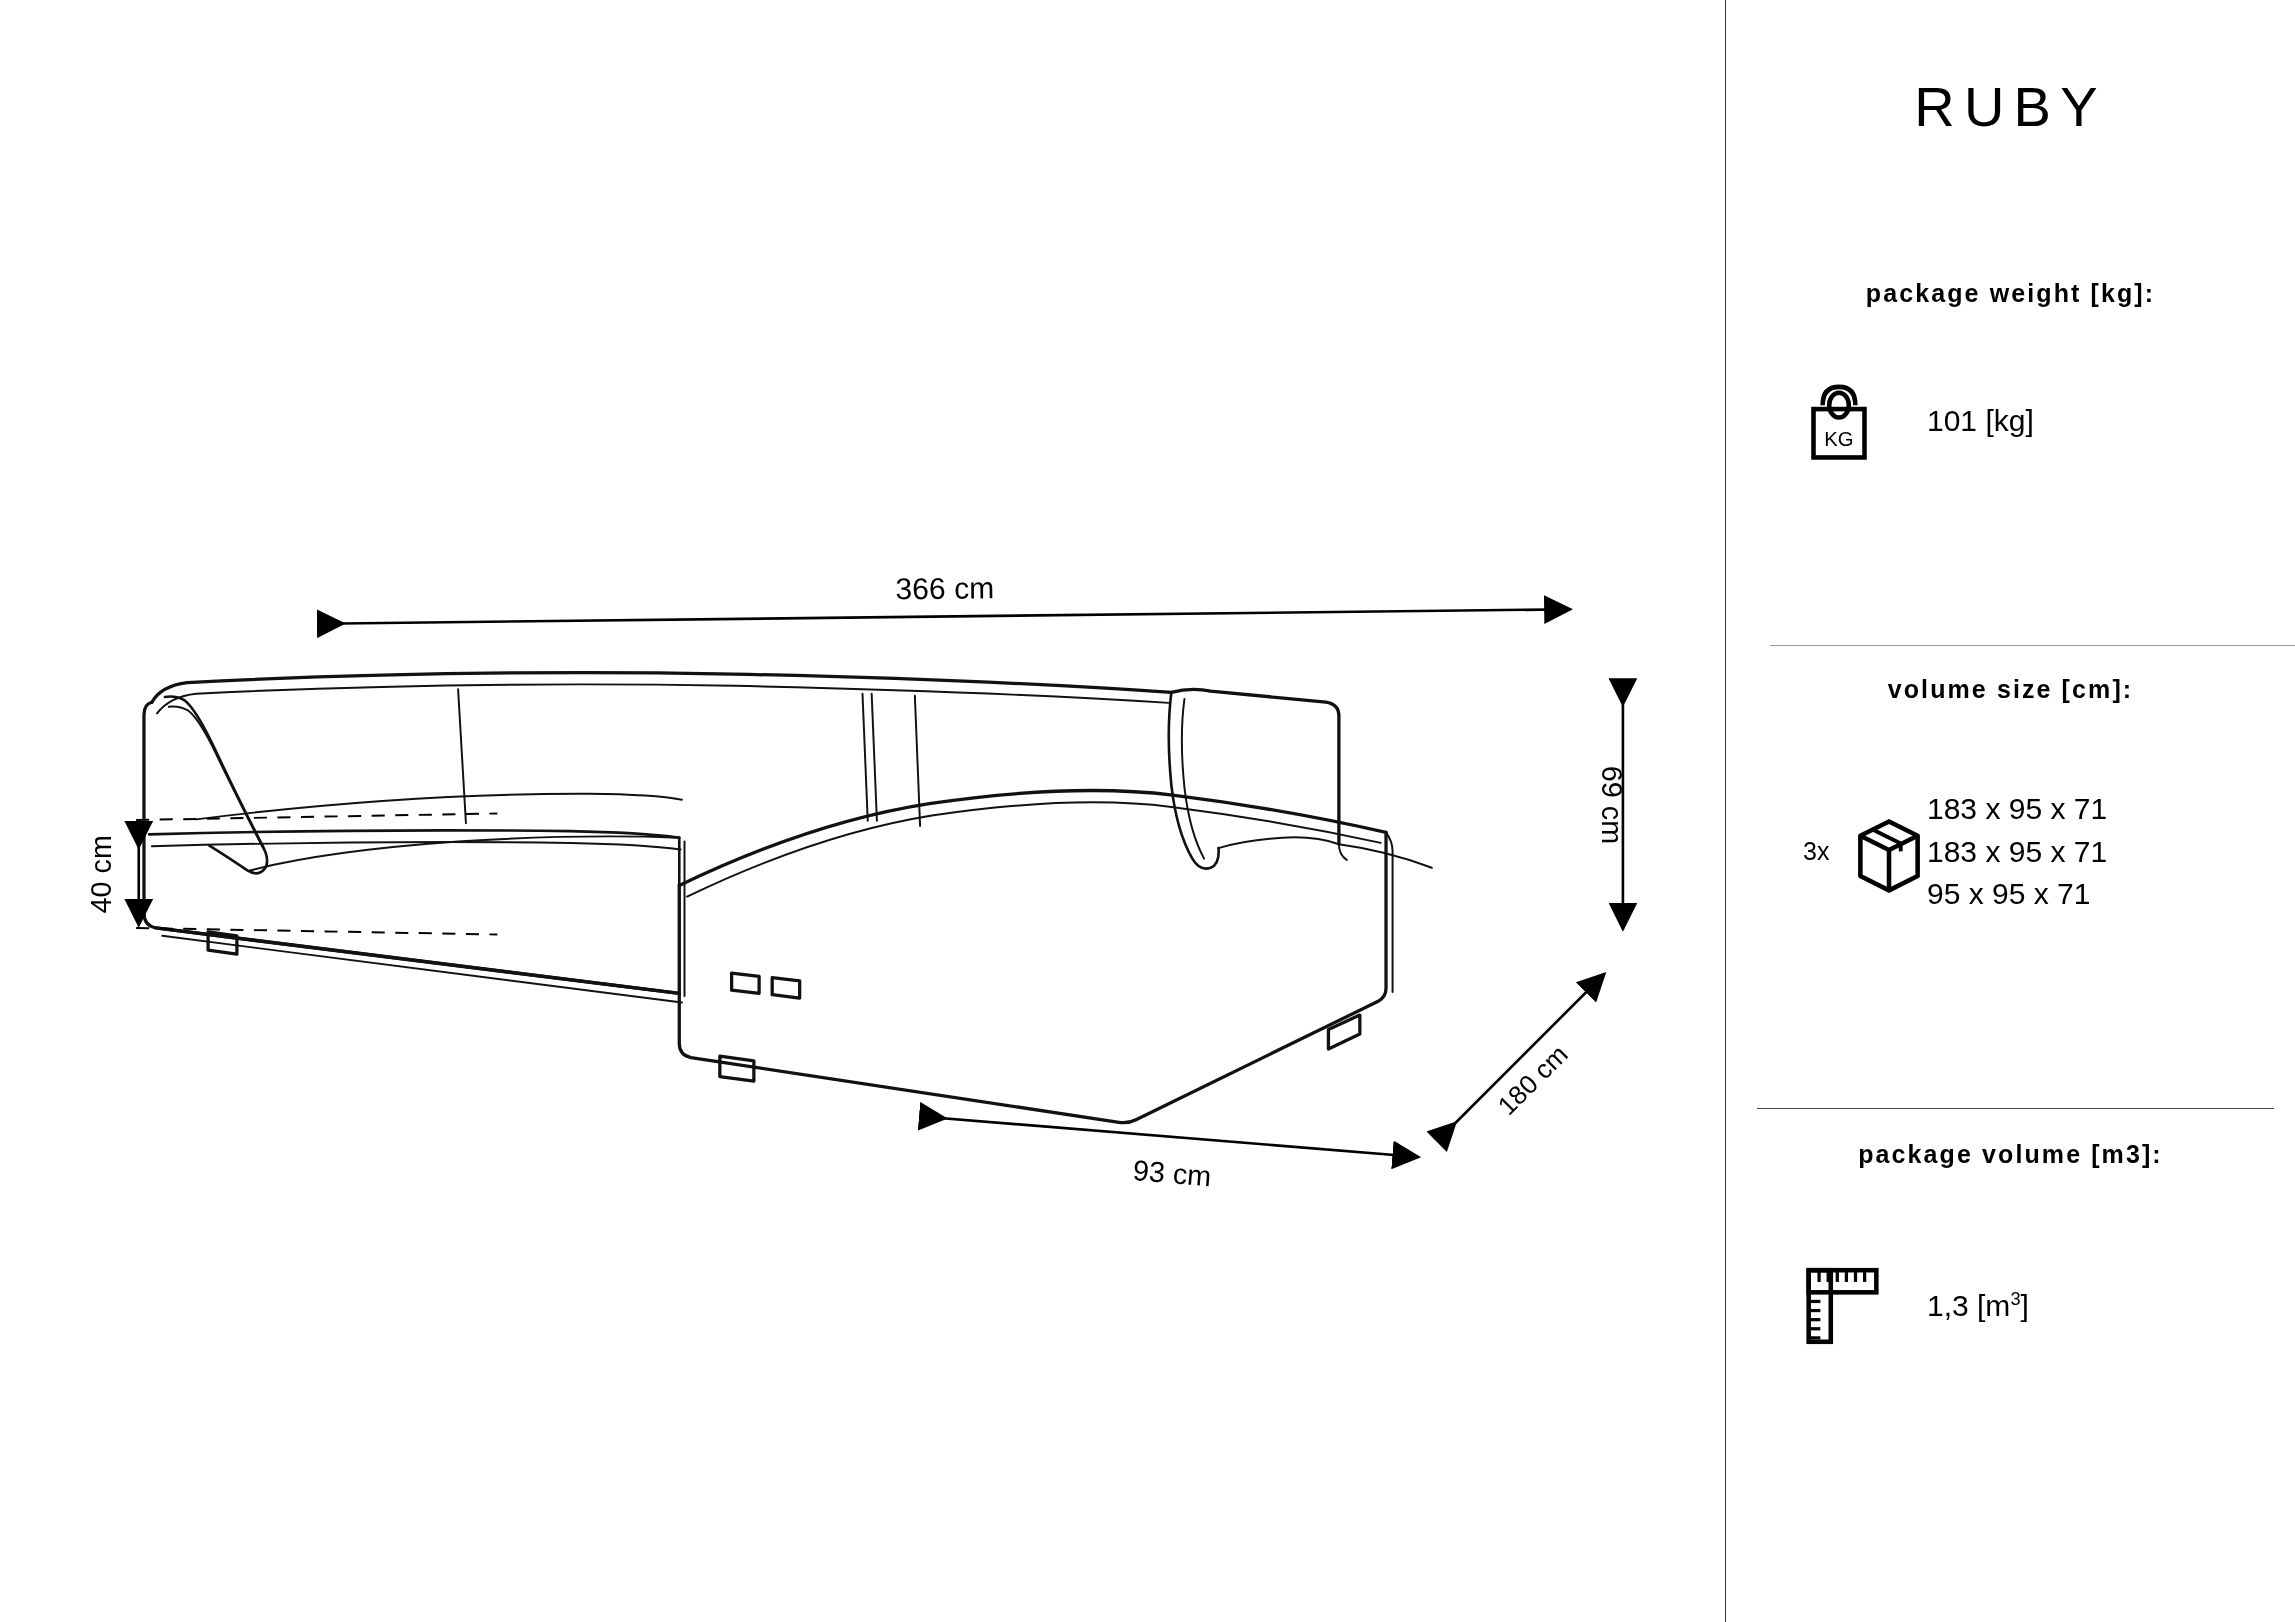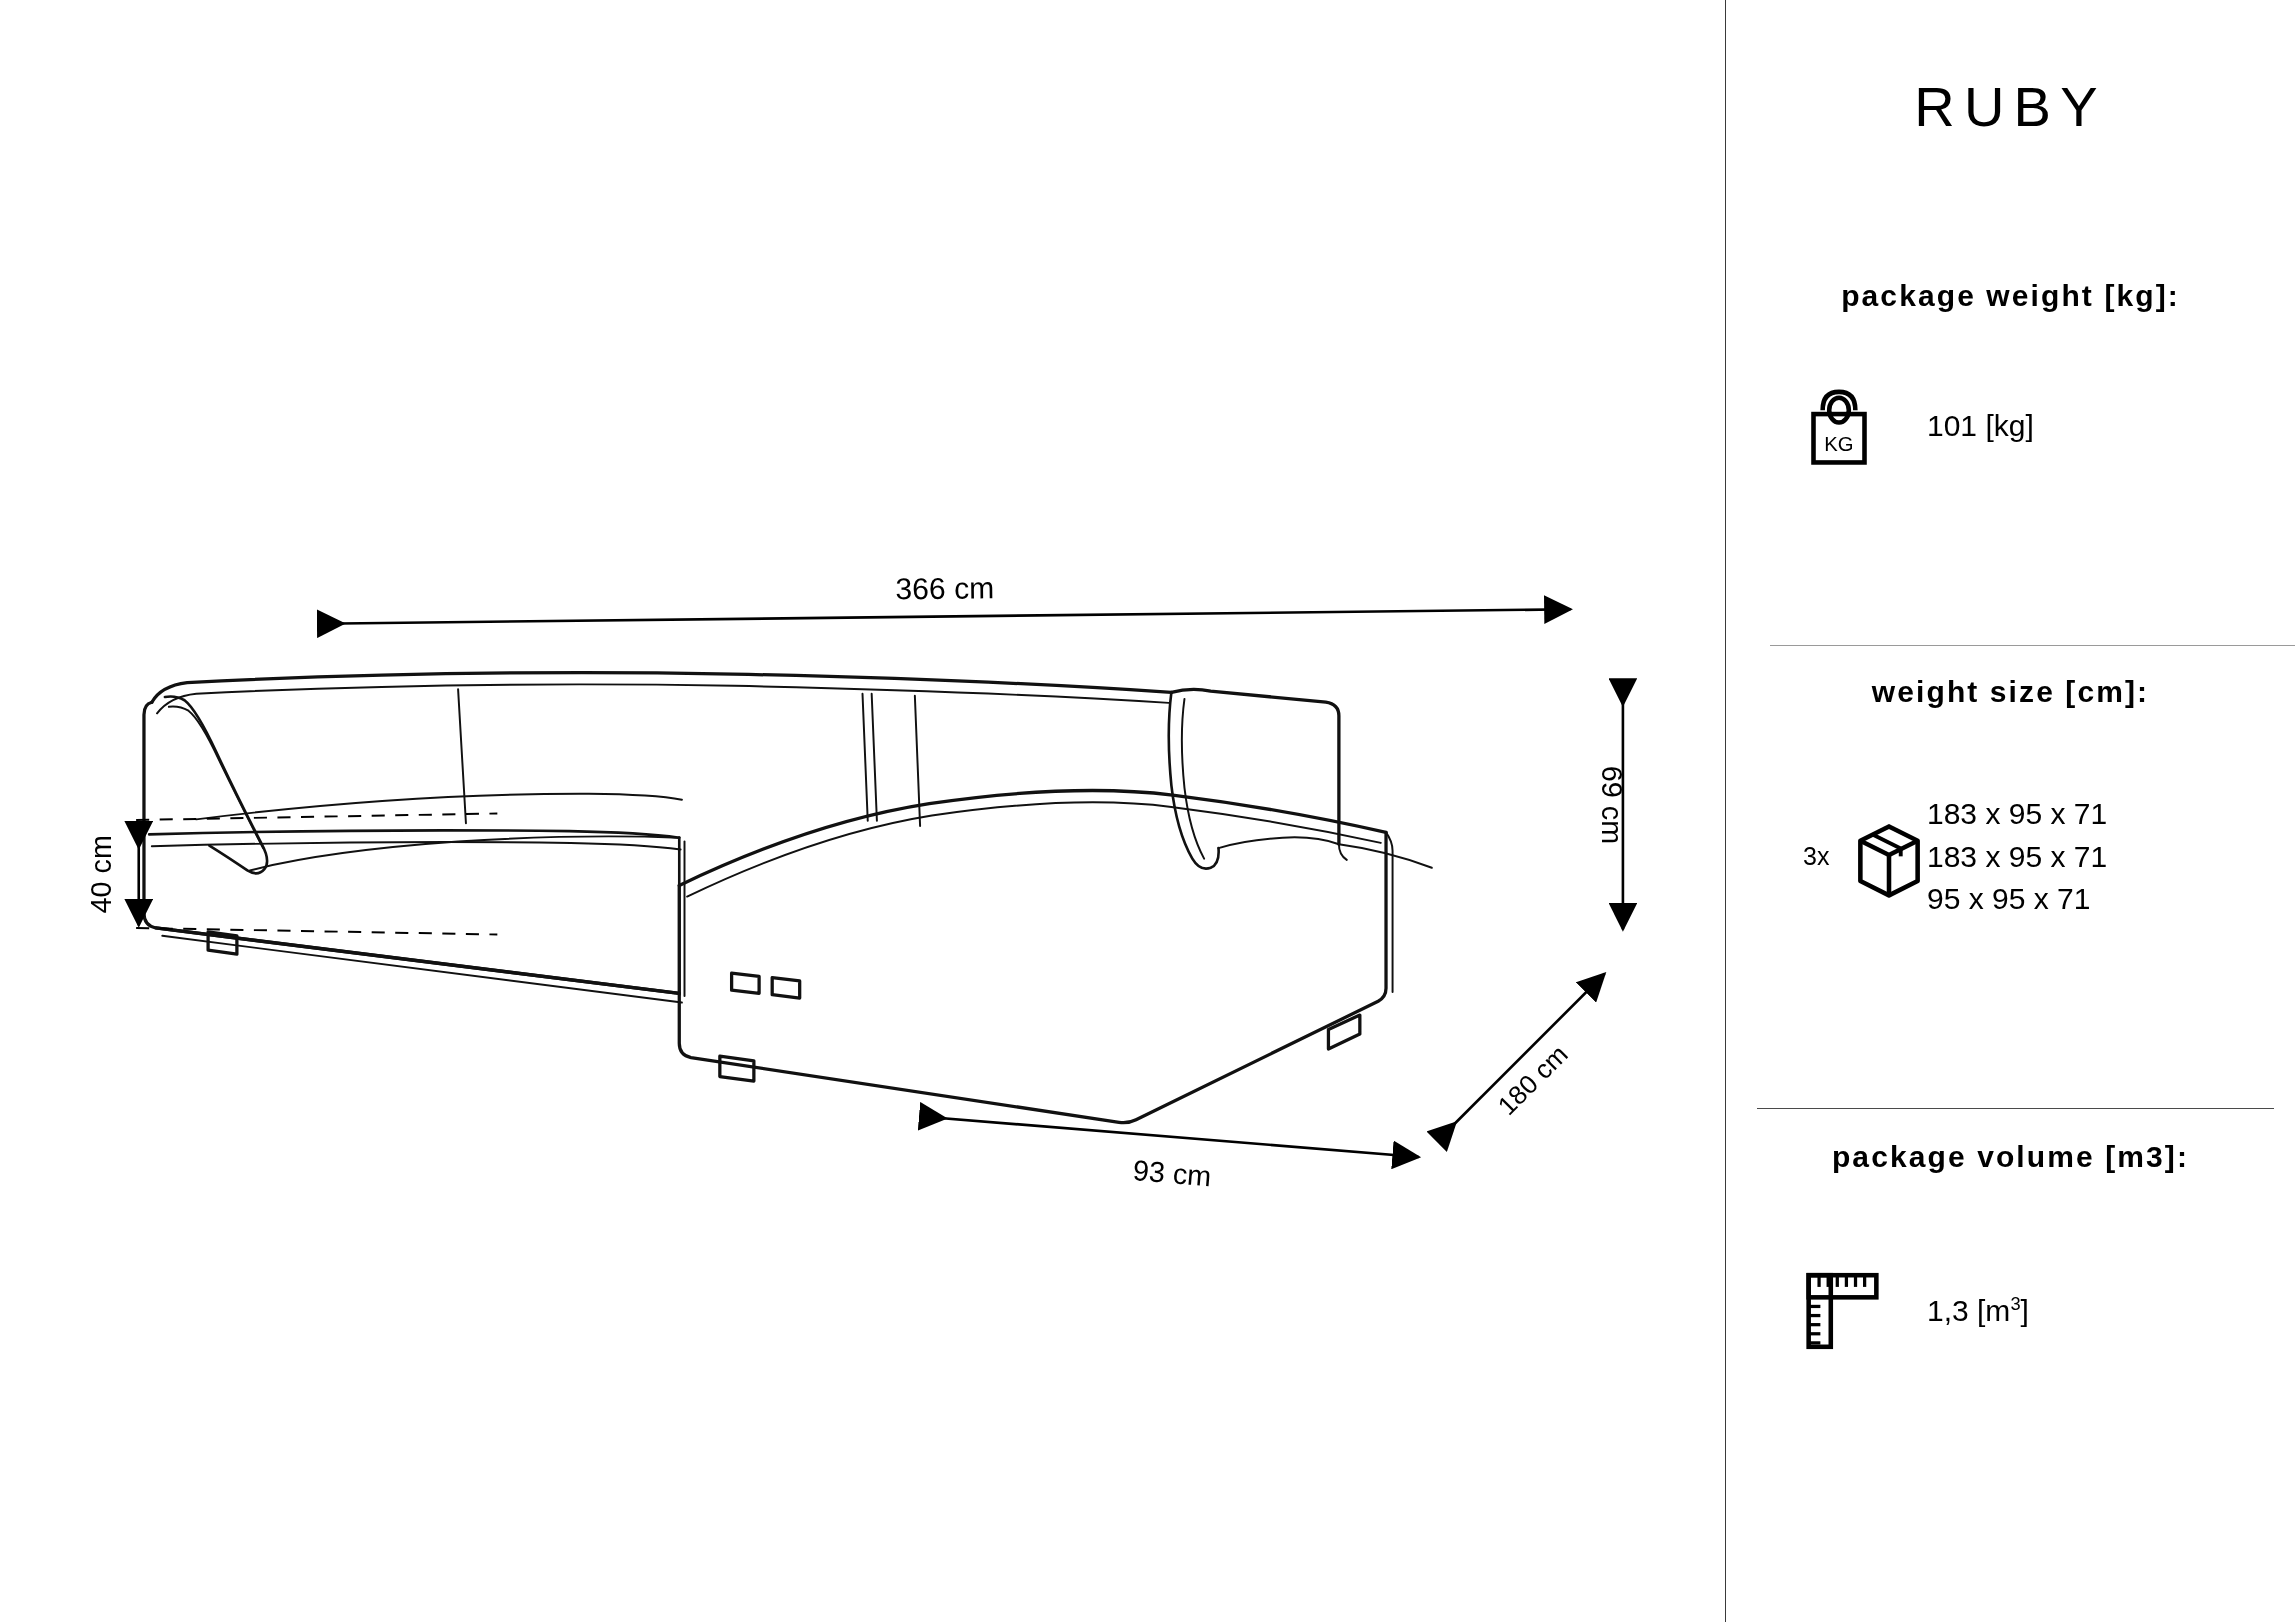--- a/index.html
+++ b/index.html
@@ -75,21 +75,21 @@
   .spec-section {
     position: absolute;
     left: 0;
     width: 569px;
   }
   #section-weight { top: 281px; }
   #section-size   { top: 677px; }
   #section-volume { top: 1142px; }
 
   .section-heading {
-    font-size: 30px;
+    font-size: 25px;
     font-weight: 700;
     letter-spacing: 2.1px;
     text-align: center;
     white-space: nowrap;
     line-height: 1;
   }
 
   .section-body {
     display: flex;
     align-items: center;
@@ -359,21 +359,21 @@
             <text x="55" y="103" font-family="Liberation Sans, sans-serif" font-size="31" font-weight="300" text-anchor="middle" fill="#000">KG</text>
           </svg>
         </div>
         <div class="value-text">101 [kg]</div>
       </div>
     </div>
 
     <div class="separator" id="separator-1"></div>
 
     <div class="spec-section" id="section-size">
-      <div class="section-heading">weight size [cm]:</div>
+      <div class="section-heading">volume size [cm]:</div>
       <div class="section-body" id="size-body">
         <div class="icon-slot" id="size-icon-slot">
           <span class="qty-label">3x</span>
           <svg width="76" height="82" viewBox="0 0 116 126">
 
             <path d="M 14 38 L 14 100 L 58 122 L 102 100 L 102 38 L 58 16 Z" fill="none" stroke="#000" stroke-width="7" stroke-linejoin="round"></path>
 
             <path d="M 14 38 L 58 60 L 102 38" fill="none" stroke="#000" stroke-width="7" stroke-linejoin="round"></path>
 
             <path d="M 58 60 L 58 122" fill="none" stroke="#000" stroke-width="7"></path>

